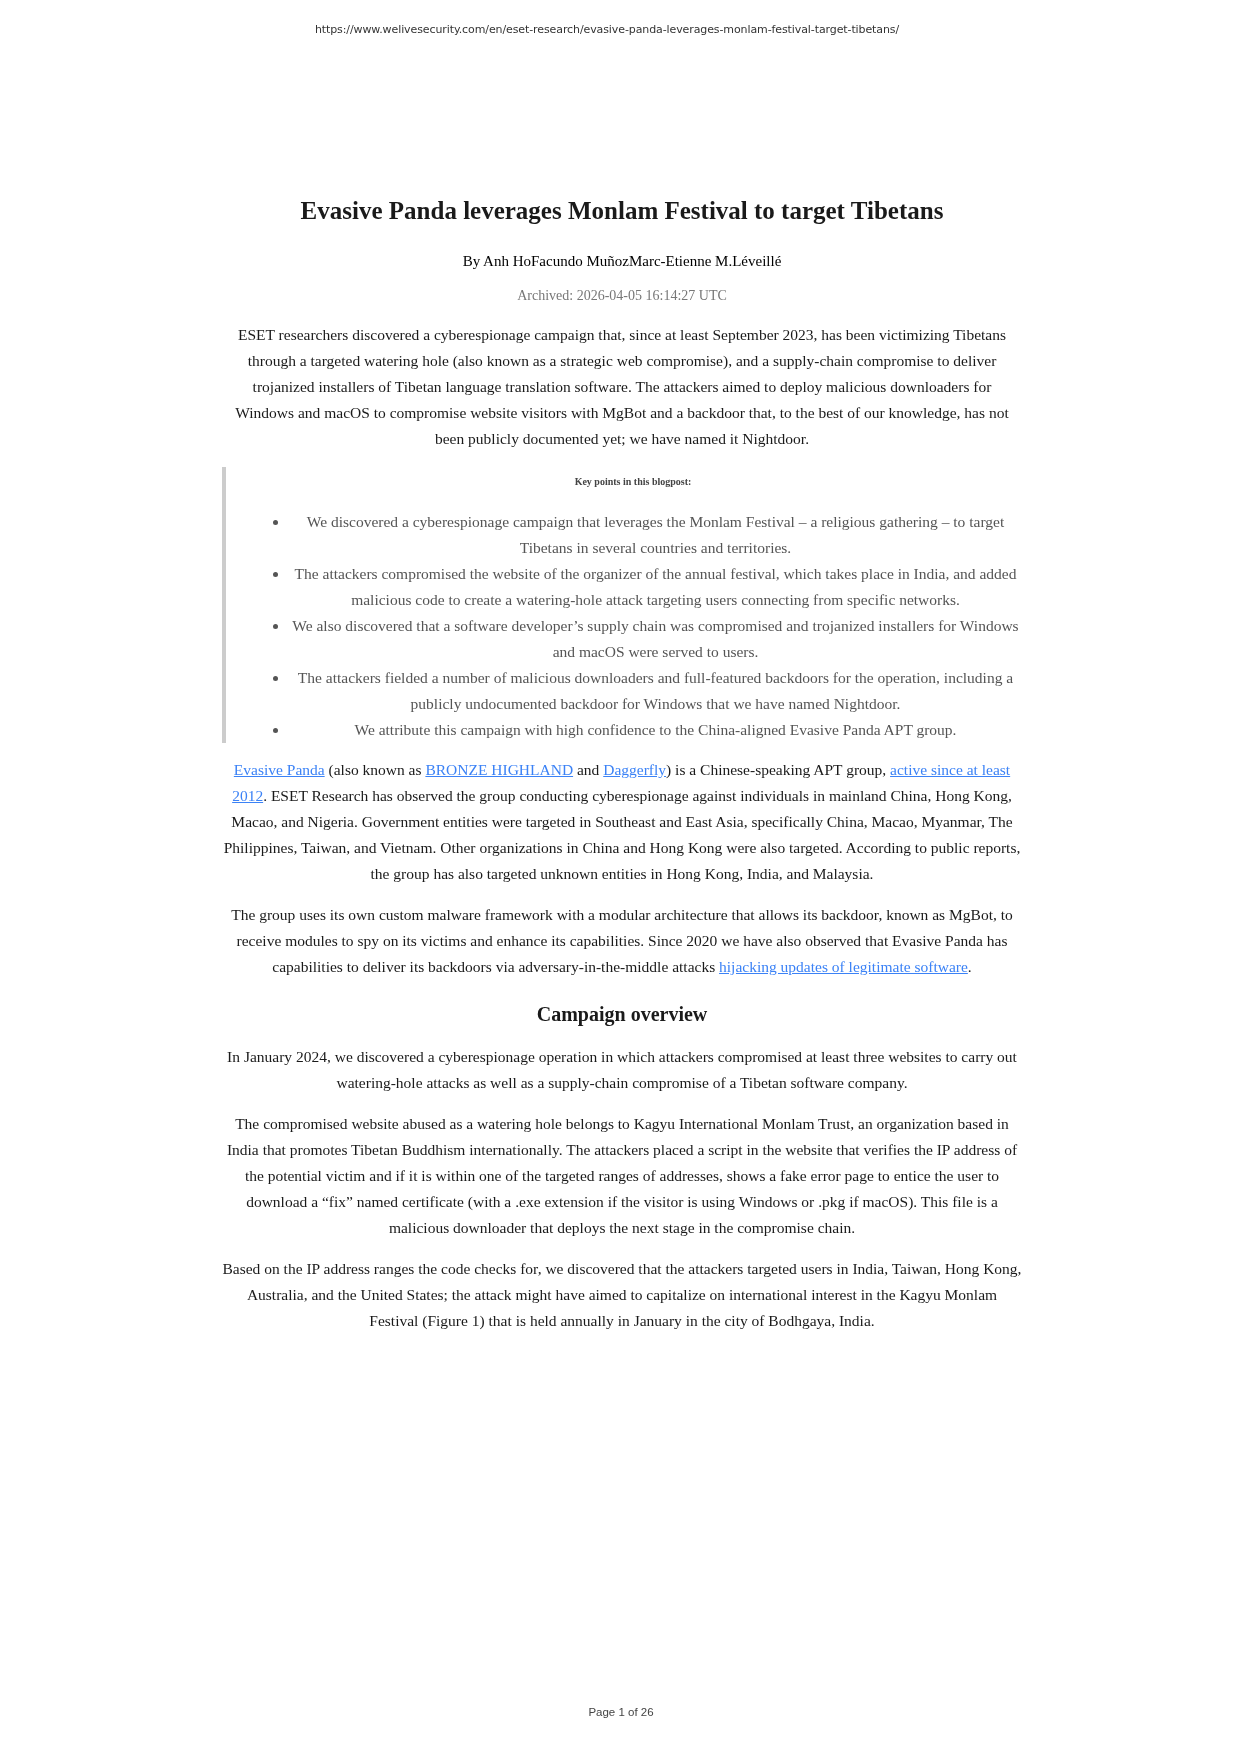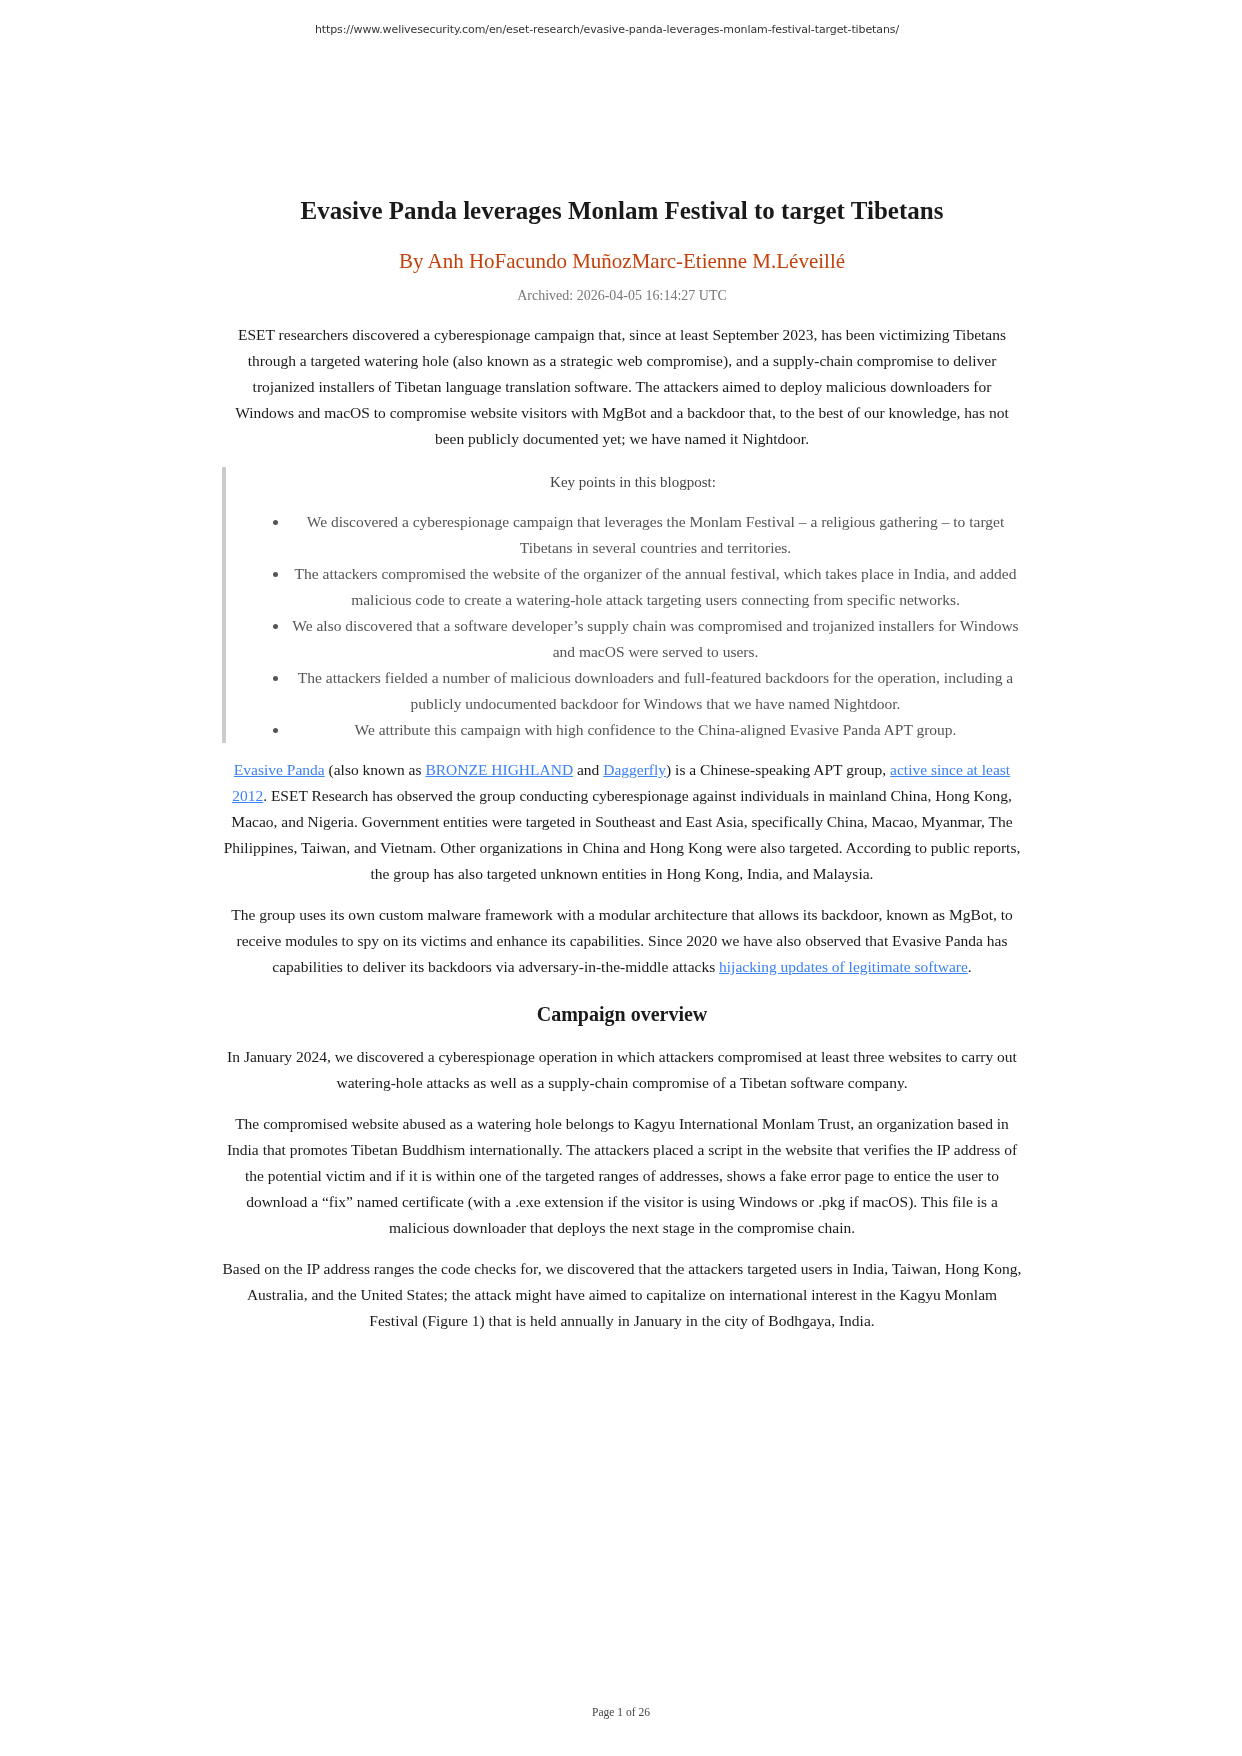--- a/index.html
+++ b/index.html
@@ -1,29 +1,29 @@
 <!DOCTYPE html>
 <html><head>
 <meta charset="utf-8">
 <style>
   html, body { margin:0; padding:0; background:#ffffff; }
   body { width:1242px; height:1756px; position:relative; font-family:"Liberation Serif", serif; color:#1a1a1a; }
   .url { position:absolute; top:23px; left:0; width:1214px; text-align:center; font-family:"DejaVu Sans", sans-serif; font-size:11px; color:#333; letter-spacing:-0.1px; }
   .content { position:absolute; left:222px; top:194px; width:800px;text-align:center; }
   h1 { font-size:25px; font-weight:bold; margin:0 0 22px 0; line-height:34px; color:#1a1a1a; }
-  .byline { font-size:21px; color:#c2410c; margin:0 0 14px 0; line-height:22px; }
+  .byline { font-size:15px; color:#000000; margin:0 0 14px 0; line-height:22px; }
   .archived { font-size:14px; color:#777; margin:0 0 16px 0; line-height:20px; }
   p { font-size:15.5px; line-height:26px; margin:0 0 15px 0; color:#1a1a1a; }
   blockquote { margin:0 0 14px 0; border-left:4px solid #cccccc; padding:0 0 0 18px; color:#555; }
-  .kp-title { font-size:15px; font-weight:normal; color:#444; margin:0 0 14px 0; line-height:26px; padding-top:2px; }
+  .kp-title { font-size:10px; font-weight:bold; color:#444; margin:0 0 14px 0; line-height:26px; padding-top:2px; }
   ul { margin:0; padding:0 0 0 45px; }
   li { font-size:15.5px; line-height:26px; color:#555; }
   h2 { font-size:20px; font-weight:bold; margin:20px 0 16px 0; line-height:28px; color:#1a1a1a; }
   a { color:#3b82f6; text-decoration:underline; }
-  .footer { position:absolute; top:1706px; left:0; width:1242px; text-align:center; font-family:Liberation Serif, serif; font-size:11.5px; color:#444; }
+  .footer { position:absolute; top:1706px; left:0; width:1242px; text-align:center; font-family:Liberation Sans, sans-serif; font-size:11.5px; color:#444; }
 </style>
 </head>
 <body>
 
 <div class="url">https://www.welivesecurity.com/en/eset-research/evasive-panda-leverages-monlam-festival-target-tibetans/</div>
 
 <div class="content">
   <h1>Evasive Panda leverages Monlam Festival to target Tibetans</h1>
   <div class="byline">By Anh HoFacundo MuñozMarc-Etienne M.Léveillé</div>
   <div class="archived">Archived: 2026-04-05 16:14:27 UTC</div>

